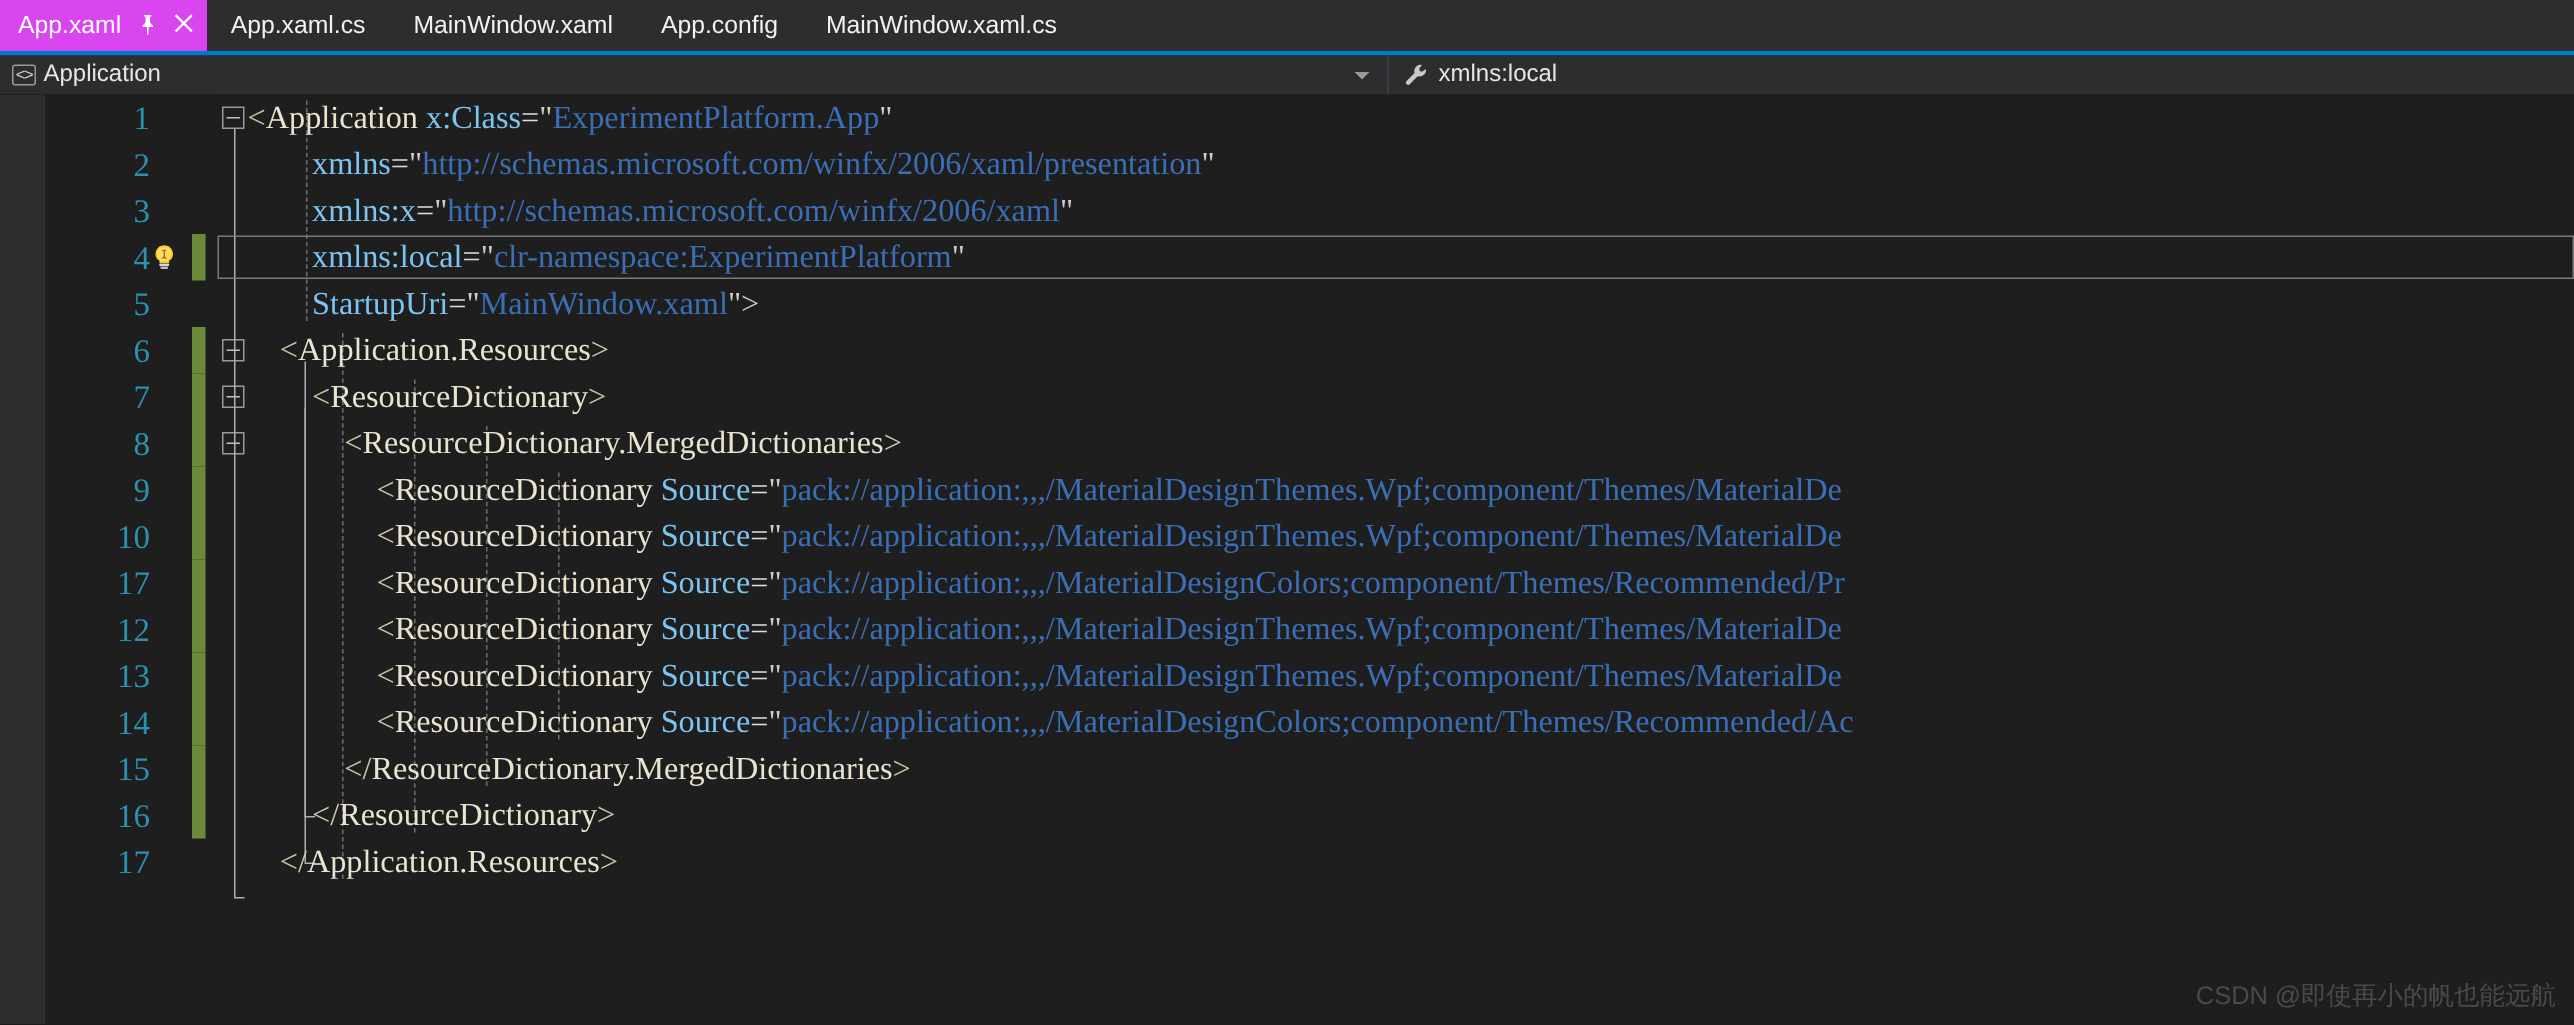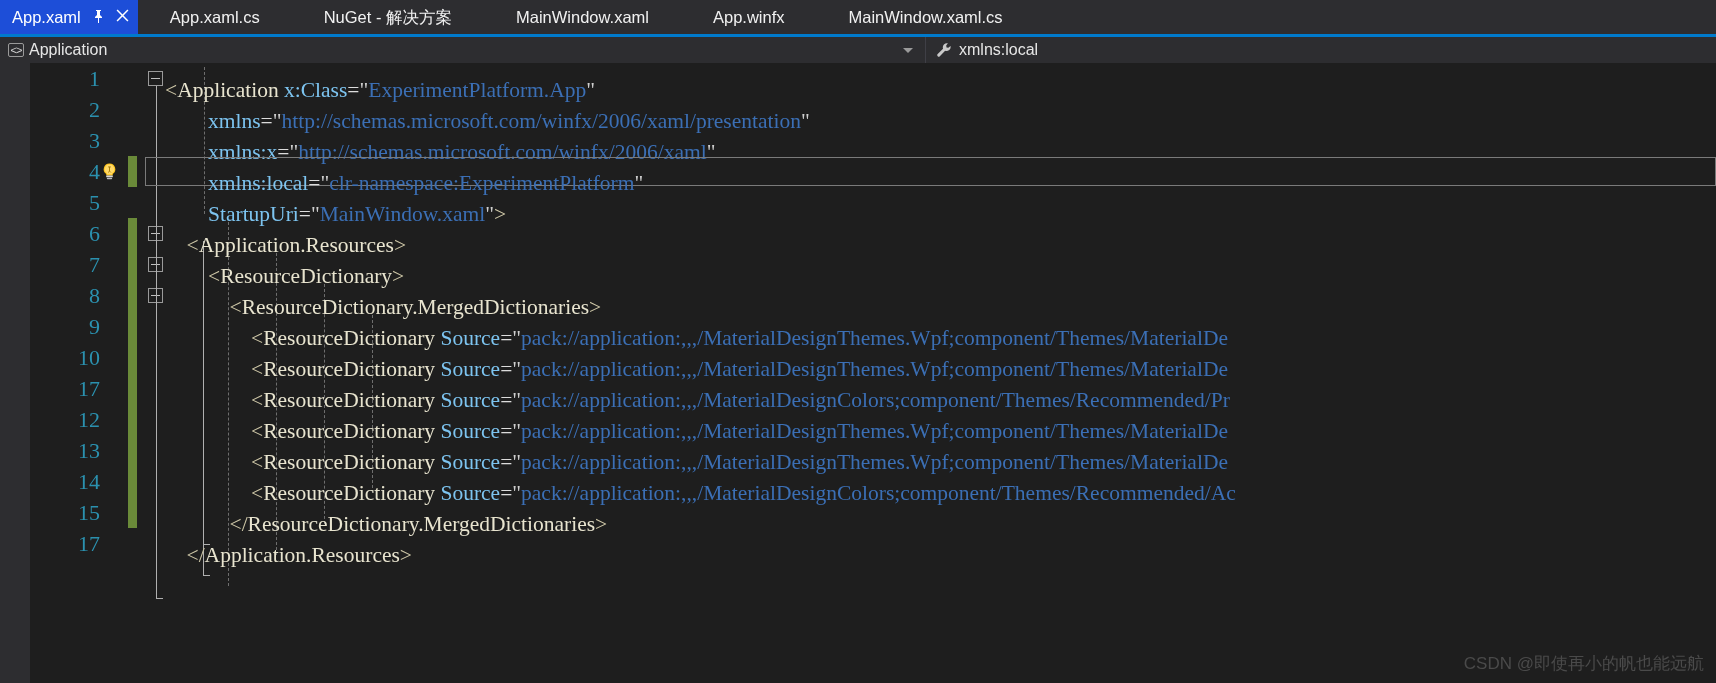--- a/index.html
+++ b/index.html
@@ -23,29 +23,29 @@
     width: 1716px;
     height: 34px;
     background: #2d2d30;
     display: flex;
     align-items: stretch;
   }
   .tab {
     display: flex;
     align-items: center;
     height: 34px;
-    padding: 0 32px;
+    padding: 0 16px;
     color: #f1f1f1;
     font-size: 16.5px;
     white-space: nowrap;
     cursor: pointer;
     background: #2d2d30;
   }
   .tab.active {
-    background: #1d4ed8;
+    background: #d946ef;
     color: #ffffff;
     padding: 0 9px 0 12px;
   }
   .tab .tab-title { line-height: 1; }
   .tab-pin {
     margin-left: 12px;
     font-size: 14px;
     color: #ffffff;
     line-height: 1;
     display: inline-block;
@@ -195,21 +195,20 @@
     font-size: 21.5px;
     line-height: 31px;
     color: #dcdcaa;
   }
   .code {
     position: absolute;
     left: 20px;
     top: 0;
     white-space: pre;
     line-height: 31px;
-    margin-top: 12px;
   }
 
   
   .t-tag    { color: #e8e4cf; }
   .t-brack  { color: #cfc8a8; }
   .t-attr   { color: #7dc4f0; }
   .t-val    { color: #3b6fb5; }
   .t-quote  { color: #cfcfcf; }
   .t-eq     { color: #dcdcdc; }
 
@@ -269,27 +268,24 @@
             <path d="M3 1h5v1H7v4l2 2v1H6v5H5V9H2V8l2-2V2H3z" fill="#ffffff"></path>
           </svg></span>
         <span class="tab-close"><svg width="13" height="13" viewBox="0 0 12 12">
             <path d="M1 1 L11 11 M11 1 L1 11" stroke="#ffffff" stroke-width="1.4" fill="none"></path>
           </svg></span>
       </div>
       <div class="tab">
         <span class="tab-title">App.xaml.cs</span>
       </div>
       <div class="tab">
-        <span class="tab-title">NuGet - 解决方案</span>
+        <span class="tab-title">MainWindow.xaml</span>
       </div>
       <div class="tab">
-        <span class="tab-title">MainWindow.xaml</span>
-      </div>
-      <div class="tab">
-        <span class="tab-title">App.winfx</span>
+        <span class="tab-title">App.config</span>
       </div>
       <div class="tab">
         <span class="tab-title">MainWindow.xaml.cs</span>
       </div>
     </div>
   <div class="tabstrip-underline"></div>
 
   <div class="navbar">
     <div class="nav-dropdown left">
       <span class="nav-icon">&lt;&gt;</span>
@@ -403,20 +399,25 @@
           <div class="lineno">14</div>
           <div class="changebar"></div>
           <div class="line-body"><span class="code"><span class="">                </span><span class="t-brack">&lt;</span><span class="t-tag">ResourceDictionary</span><span class=""> </span><span class="t-attr">Source</span><span class="t-eq">=</span><span class="t-quote">"</span><span class="t-val">pack://application:,,,/MaterialDesignColors;component/Themes/Recommended/Ac</span></span></div>
         </div>
         <div class="row">
           <div class="lineno">15</div>
           <div class="changebar"></div>
           <div class="line-body"><span class="code"><span class="">            </span><span class="t-brack">&lt;/</span><span class="t-tag">ResourceDictionary.MergedDictionaries</span><span class="t-brack">&gt;</span></span></div>
         </div>
         <div class="row">
+          <div class="lineno">16</div>
+          <div class="changebar"></div>
+          <div class="line-body"><span class="code"><span class="">        </span><span class="t-brack">&lt;/</span><span class="t-tag">ResourceDictionary</span><span class="t-brack">&gt;</span></span></div>
+        </div>
+        <div class="row">
           <div class="lineno">17</div>
           <div class="line-body"><span class="code"><span class="">    </span><span class="t-brack">&lt;/</span><span class="t-tag">Application.Resources</span><span class="t-brack">&gt;</span></span></div>
         </div>
       </div>
 
     <div class="watermark">CSDN @即使再小的帆也能远航</div>
   </div>
 </div>
 
 </body></html>

